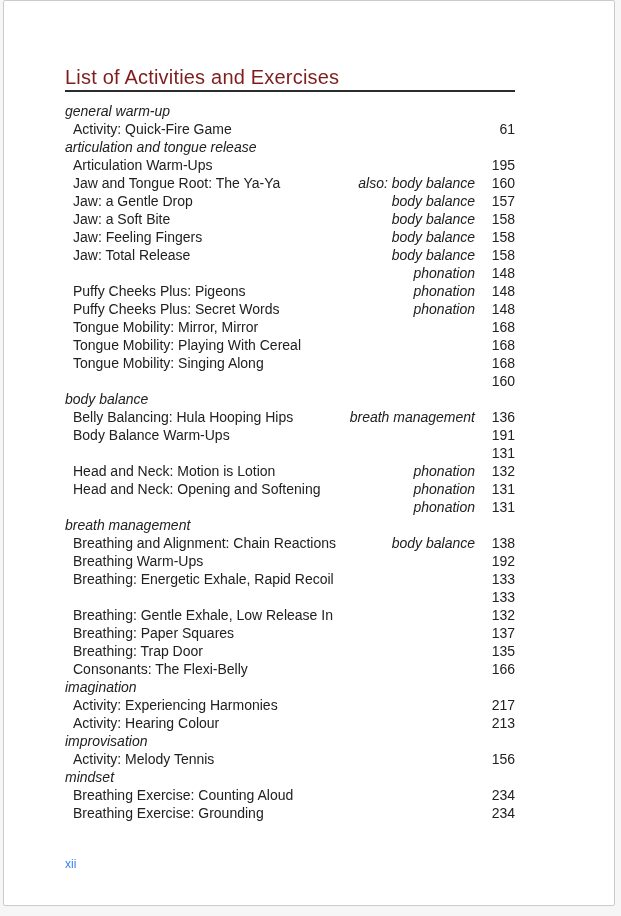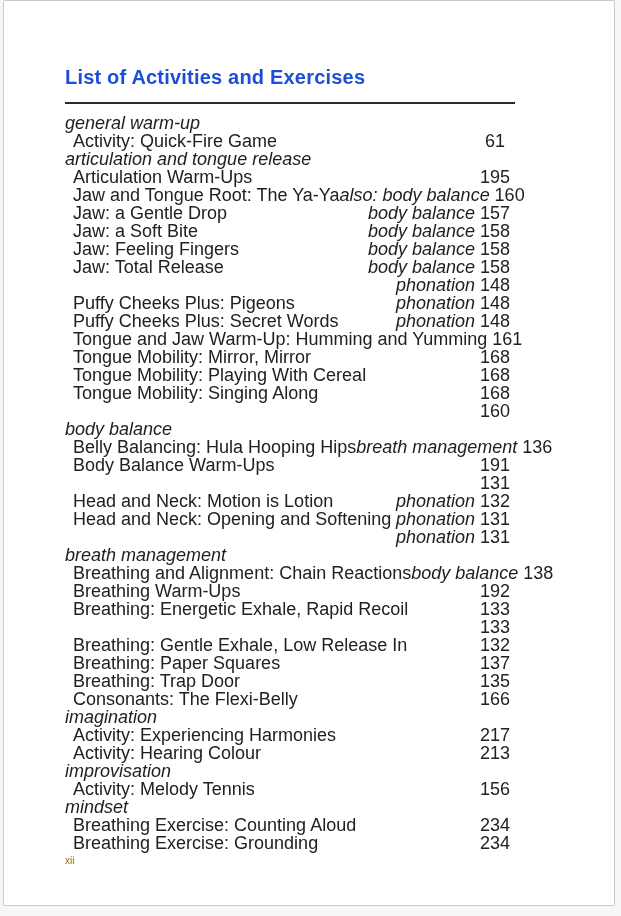--- a/index.html
+++ b/index.html
@@ -19,29 +19,29 @@
   }
   .content {
     position: absolute;
     left: 61px; top: 0;
     width: 450px;
   }
   .page-title {
     margin-top: 64px;
     font-size: 20px;
     line-height: 25px;
-    font-weight: 700;
-    color: #1d4ed8;
+    font-weight: 400;
+    color: #7f1d1d;
     letter-spacing: 0.2px;
     border-bottom: 2px solid #2b2b2b;
-    padding-bottom: 12px;
+    padding-bottom: 0;
   }
   .toc {
     margin-top: 10px;
-    font-size: 18px;
+    font-size: 14px;
     line-height: 18px;
     color: #212121;
   }
   .section-label {
     font-style: italic;
     white-space: nowrap;
   }
   .row {
     display: flex;
     align-items: baseline;
@@ -51,28 +51,28 @@
     white-space: nowrap;
   }
   .row-annotation {
     margin-left: auto;
     font-style: italic;
     white-space: nowrap;
   }
   .row-page {
     flex: none;
     width: 40px;
-    text-align: center;
+    text-align: right;
     white-space: nowrap;
   }
   .folio {
-    margin-top: 0;
-    font-size: 10px;
+    margin-top: 33px;
+    font-size: 12px;
     line-height: 18px;
-    color: #a16207;
+    color: #3b82f6;
   }
 </style>
 </head>
 <body>
 
 <div class="book-page">
   <div class="content">
     <h1 class="page-title">List of Activities and Exercises</h1>
     <div class="toc">
         <div class="section-label">general warm-up</div>
@@ -120,25 +120,20 @@
           <span class="row-title">Puffy Cheeks Plus: Pigeons</span>
           <span class="row-annotation">phonation</span>
           <span class="row-page">148</span>
         </div>
         <div class="row">
           <span class="row-title">Puffy Cheeks Plus: Secret Words</span>
           <span class="row-annotation">phonation</span>
           <span class="row-page">148</span>
         </div>
         <div class="row">
-          <span class="row-title">Tongue and Jaw Warm-Up: Humming and Yumming</span>
-          <span class="row-annotation"></span>
-          <span class="row-page">161</span>
-        </div>
-        <div class="row">
           <span class="row-title">Tongue Mobility: Mirror, Mirror</span>
           <span class="row-annotation"></span>
           <span class="row-page">168</span>
         </div>
         <div class="row">
           <span class="row-title">Tongue Mobility: Playing With Cereal</span>
           <span class="row-annotation"></span>
           <span class="row-page">168</span>
         </div>
         <div class="row">

